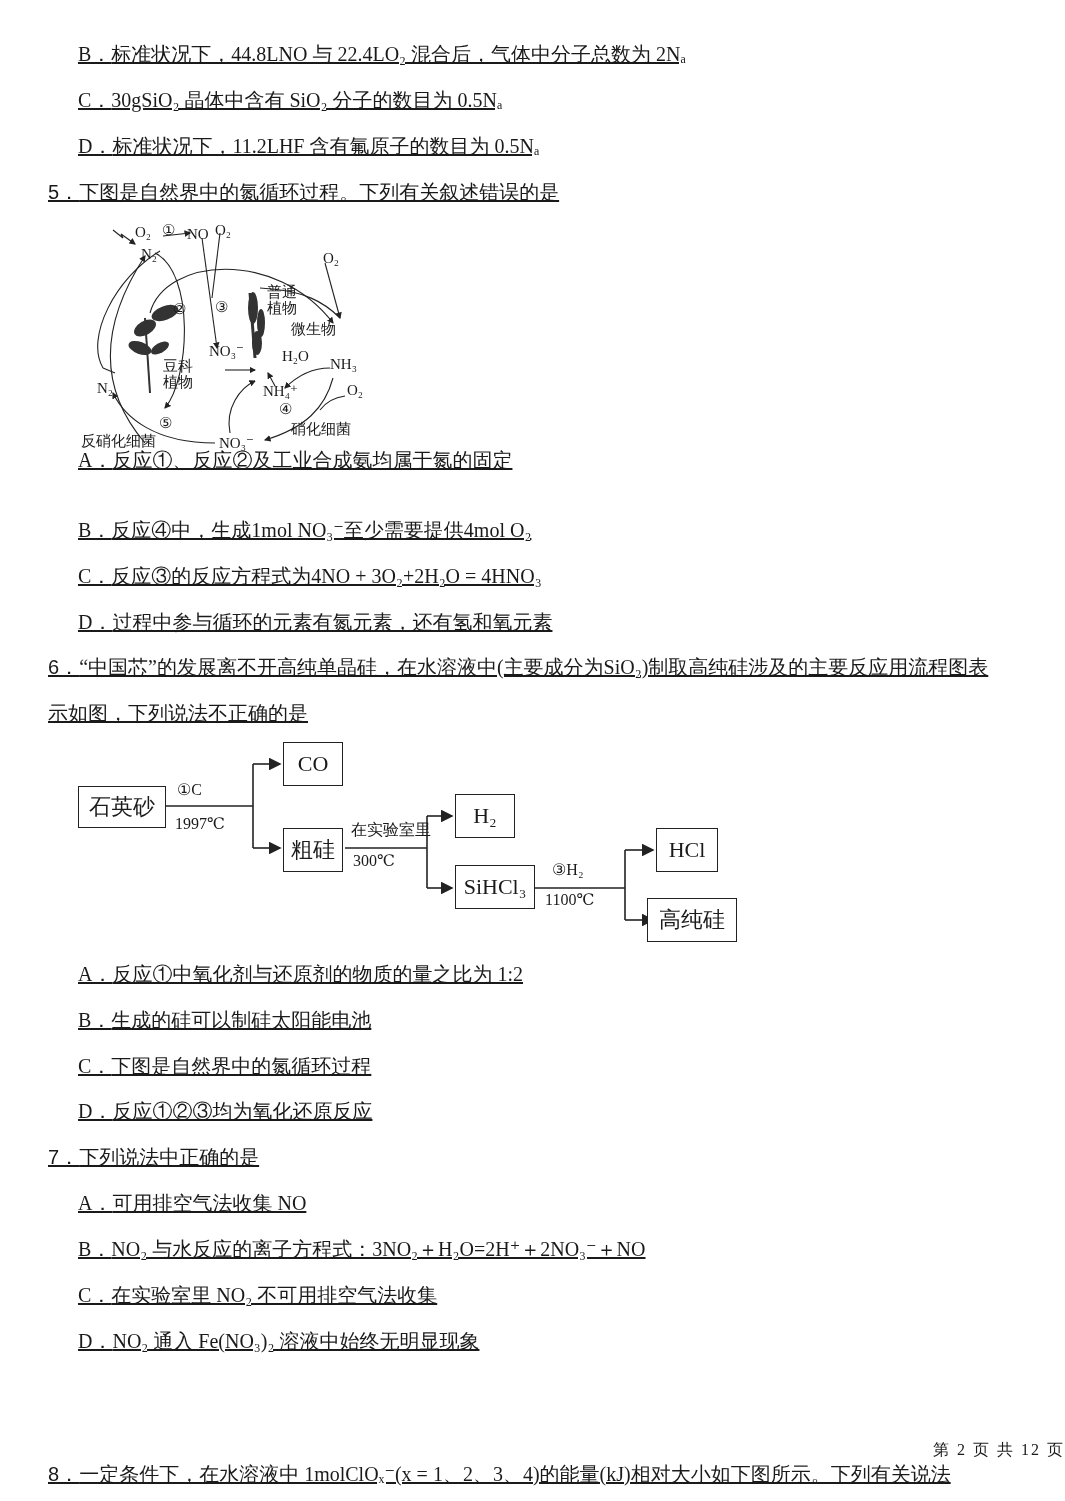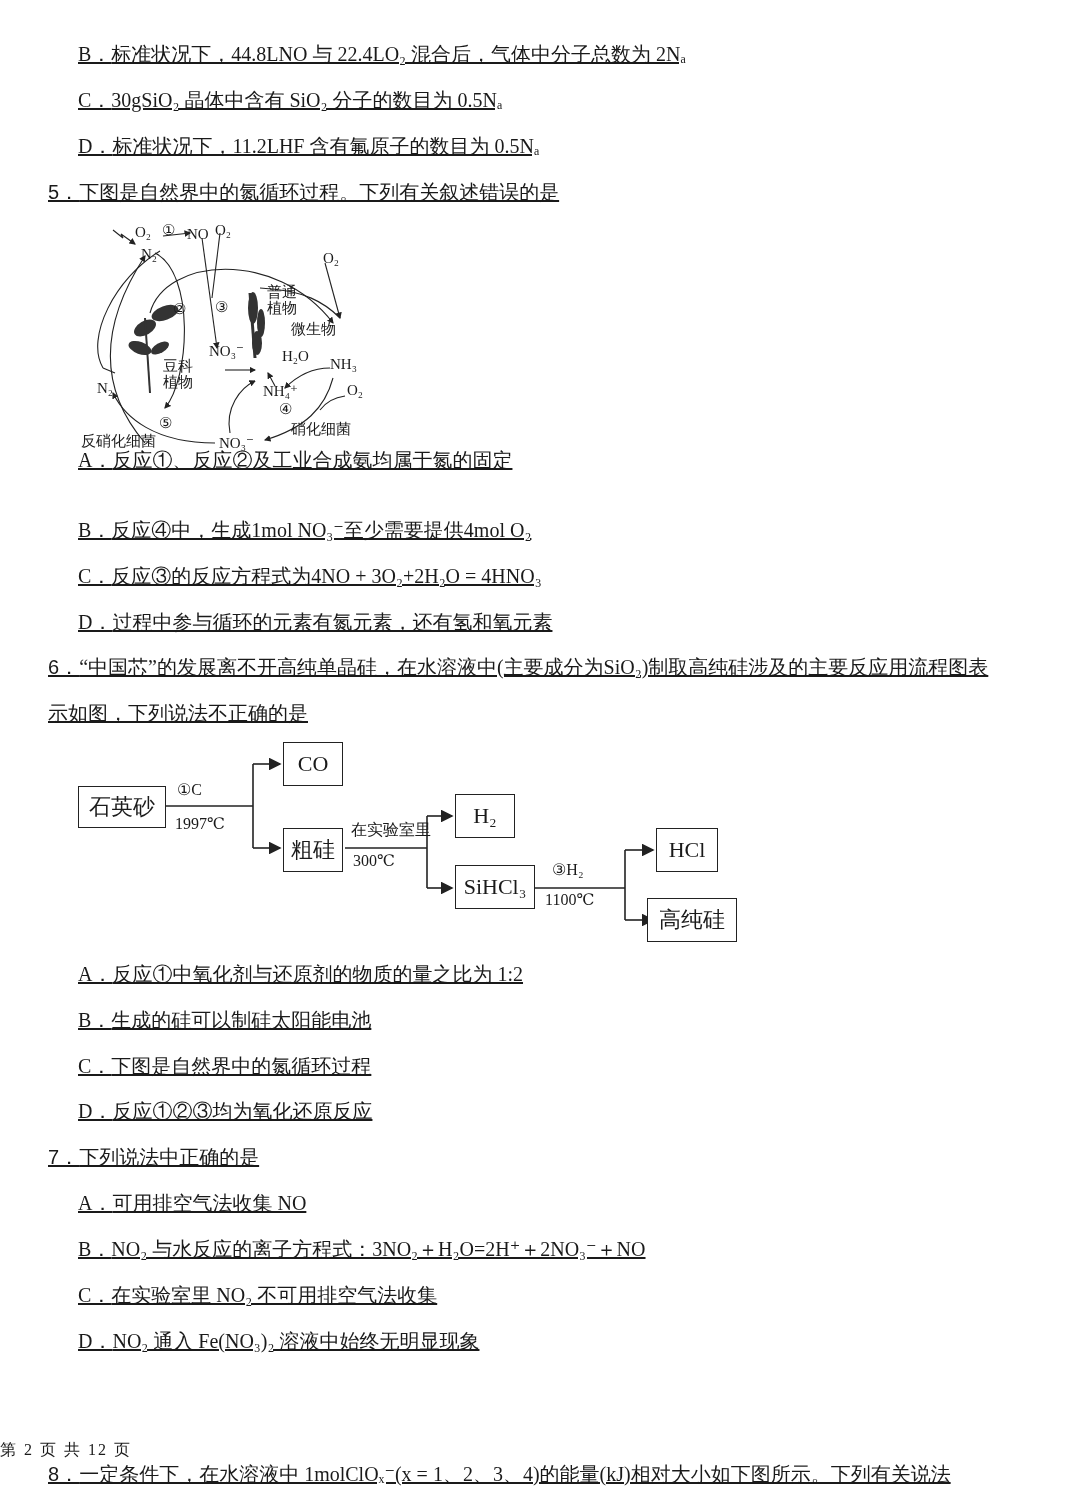--- a/index.html
+++ b/index.html
@@ -5,21 +5,21 @@
   html,body{margin:0;padding:0;background:#fff;}
   body{width:1065px;height:1501px;position:relative;overflow:hidden;color:#1a1a1a;
        font-family:"Liberation Serif","DejaVu Serif",serif;font-size:20px;}
   .line{position:absolute;white-space:nowrap;line-height:28px;text-decoration:underline;}
   .opt{left:78px;}
   .q{left:48px;}
   .qnum{font-family:"Liberation Sans","DejaVu Sans",sans-serif;}
   .diagram{position:absolute;}
   .flow-box{position:absolute;border:1.5px solid #222;background:#fff;display:flex;align-items:center;justify-content:center;font-size:22px;}
   .flow-lbl{position:absolute;font-size:16px;white-space:nowrap;}
-  .footer{position:absolute;left:0;width:1065px;top:1440px;text-align:left;font-size:16px;letter-spacing:2px;}
+  .footer{position:absolute;left:0;width:1065px;top:1440px;text-align:right;font-size:16px;letter-spacing:2px;}
 </style>
 </head>
 <body>
 
 <div class="line opt" style="top:40px">
   <span>B．</span><span>标准状况下，44.8LNO 与 22.4LO₂ 混合后，气体中分子总数为 2Nₐ</span>
 </div>
 <div class="line opt" style="top:86px">
   <span>C．</span><span>30gSiO₂ 晶体中含有 SiO₂ 分子的数目为 0.5Nₐ</span>
 </div>

